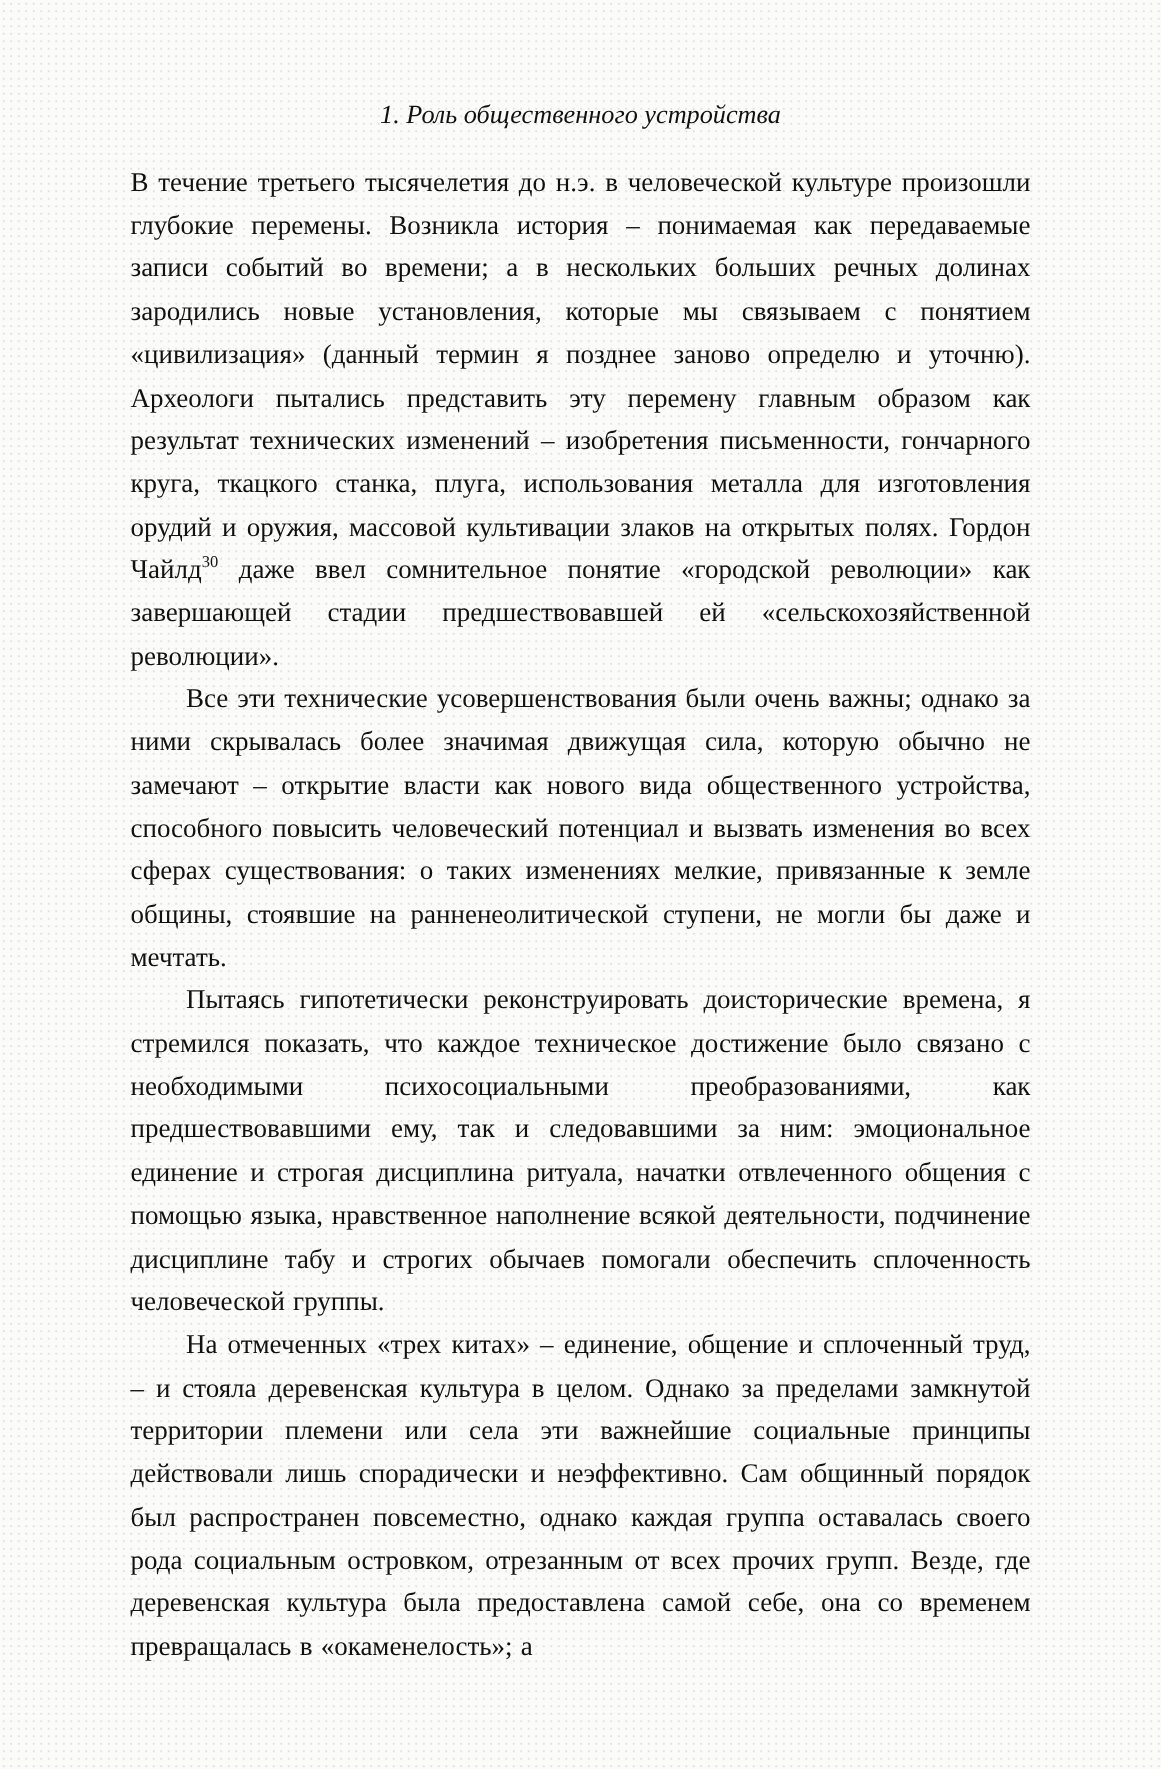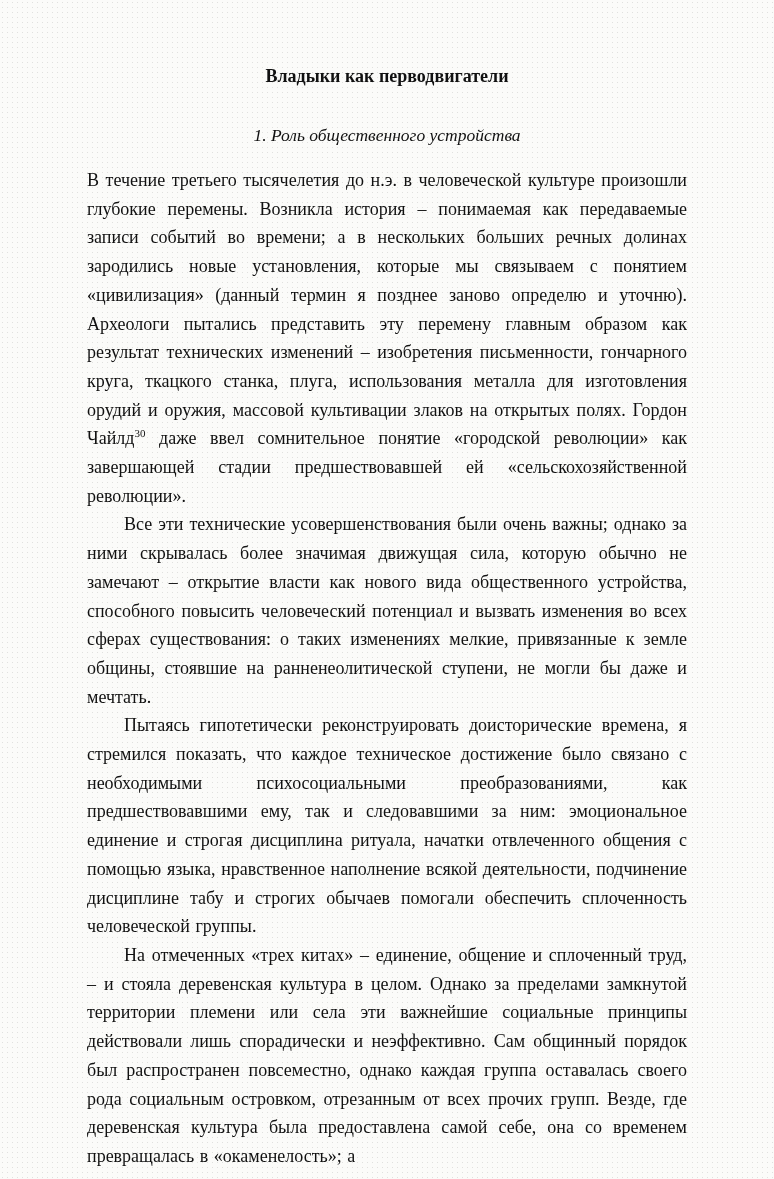--- a/index.html
+++ b/index.html
@@ -56,21 +56,20 @@
     line-height: 0;
     vertical-align: super;
   }
 </style>
 </head>
 <body>
 
 <div class="page">
 
 
-  <div class="book-title">Владыки как перводвигатели</div>
 
   <div class="section-heading">1. Роль общественного устройства</div>
 
   <p class="body-para no-indent"><span>В течение третьего тысячелетия до н.э. в человеческой культуре произошли глубокие перемены. Возникла история – понимаемая как передаваемые записи событий во времени; а в нескольких больших речных долинах зародились новые установления, которые мы связываем с понятием «цивилизация» (данный термин я позднее заново определю и уточню). Археологи пытались представить эту перемену главным образом как результат технических изменений – изобретения письменности, гончарного круга, ткацкого станка, плуга, использования металла для изготовления орудий и оружия, массовой культивации злаков на открытых полях. Гордон Чайлд</span><sup class="footref">30</sup><span> даже ввел сомнительное понятие «городской революции» как завершающей стадии предшествовавшей ей «сельскохозяйственной революции».</span></p>
 
   <p class="body-para">Все эти технические усовершенствования были очень важны; однако за ними скрывалась более значимая движущая сила, которую обычно не замечают – открытие власти как нового вида общественного устройства, способного повысить человеческий потенциал и вызвать изменения во всех сферах существования: о таких изменениях мелкие, привязанные к земле общины, стоявшие на ранненеолитической ступени, не могли бы даже и мечтать.</p>
 
   <p class="body-para">Пытаясь гипотетически реконструировать доисторические времена, я стремился показать, что каждое техническое достижение было связано с необходимыми психосоциальными преобразованиями, как предшествовавшими ему, так и следовавшими за ним: эмоциональное единение и строгая дисциплина ритуала, начатки отвлеченного общения с помощью языка, нравственное наполнение всякой деятельности, подчинение дисциплине табу и строгих обычаев помогали обеспечить сплоченность человеческой группы.</p>
 
   <p class="body-para">На отмеченных «трех китах» – единение, общение и сплоченный труд, – и стояла деревенская культура в целом. Однако за пределами замкнутой территории племени или села эти важнейшие социальные принципы действовали лишь спорадически и неэффективно. Сам общинный порядок был распространен повсеместно, однако каждая группа оставалась своего рода социальным островком, отрезанным от всех прочих групп. Везде, где деревенская культура была предоставлена самой себе, она со временем превращалась в «окаменелость»; а</p>

